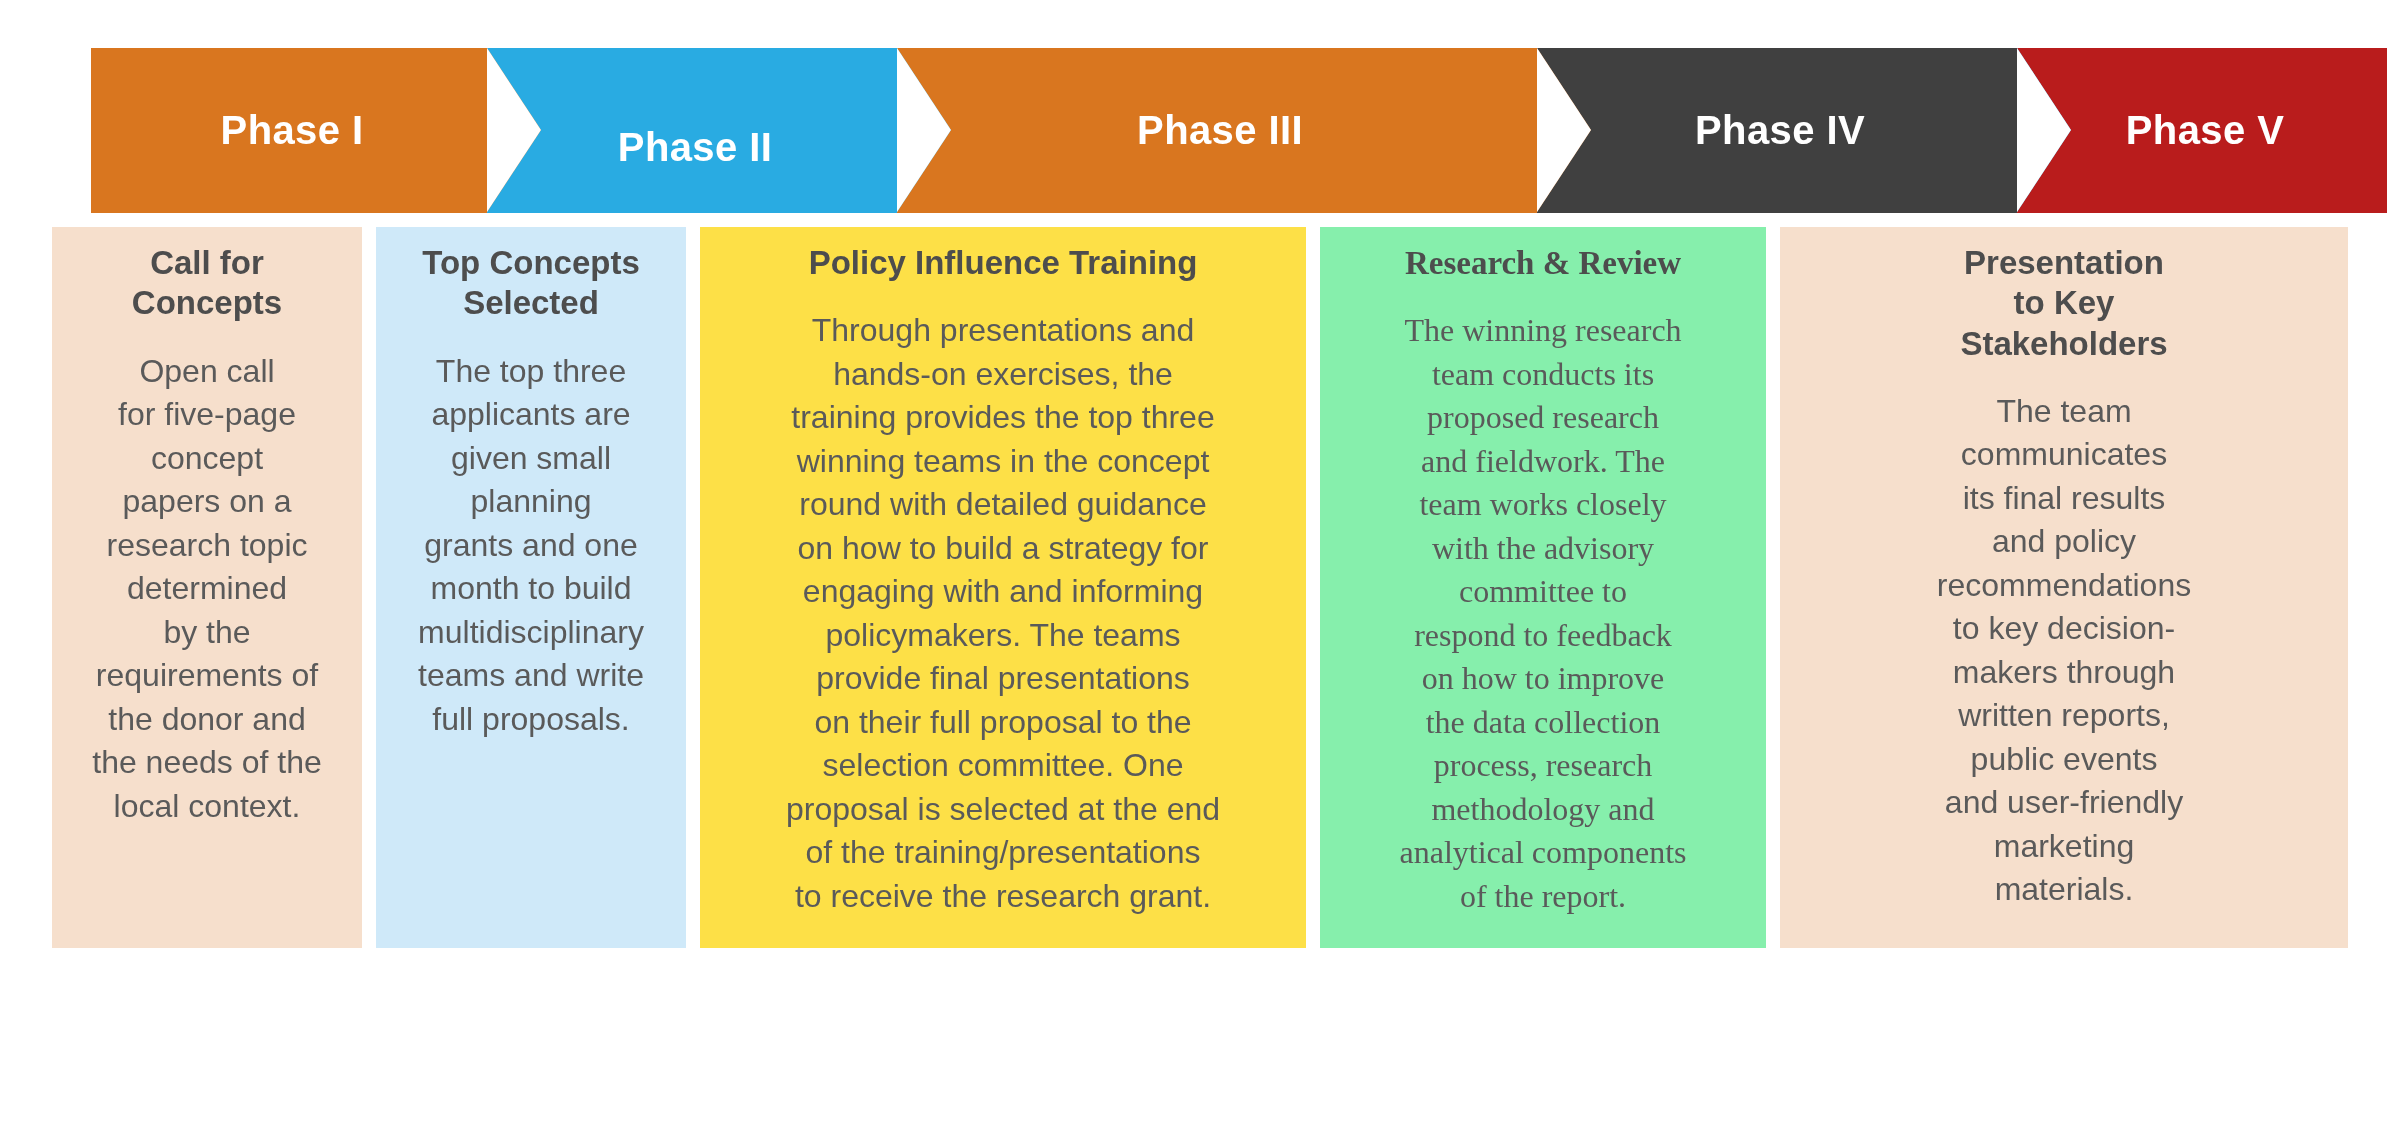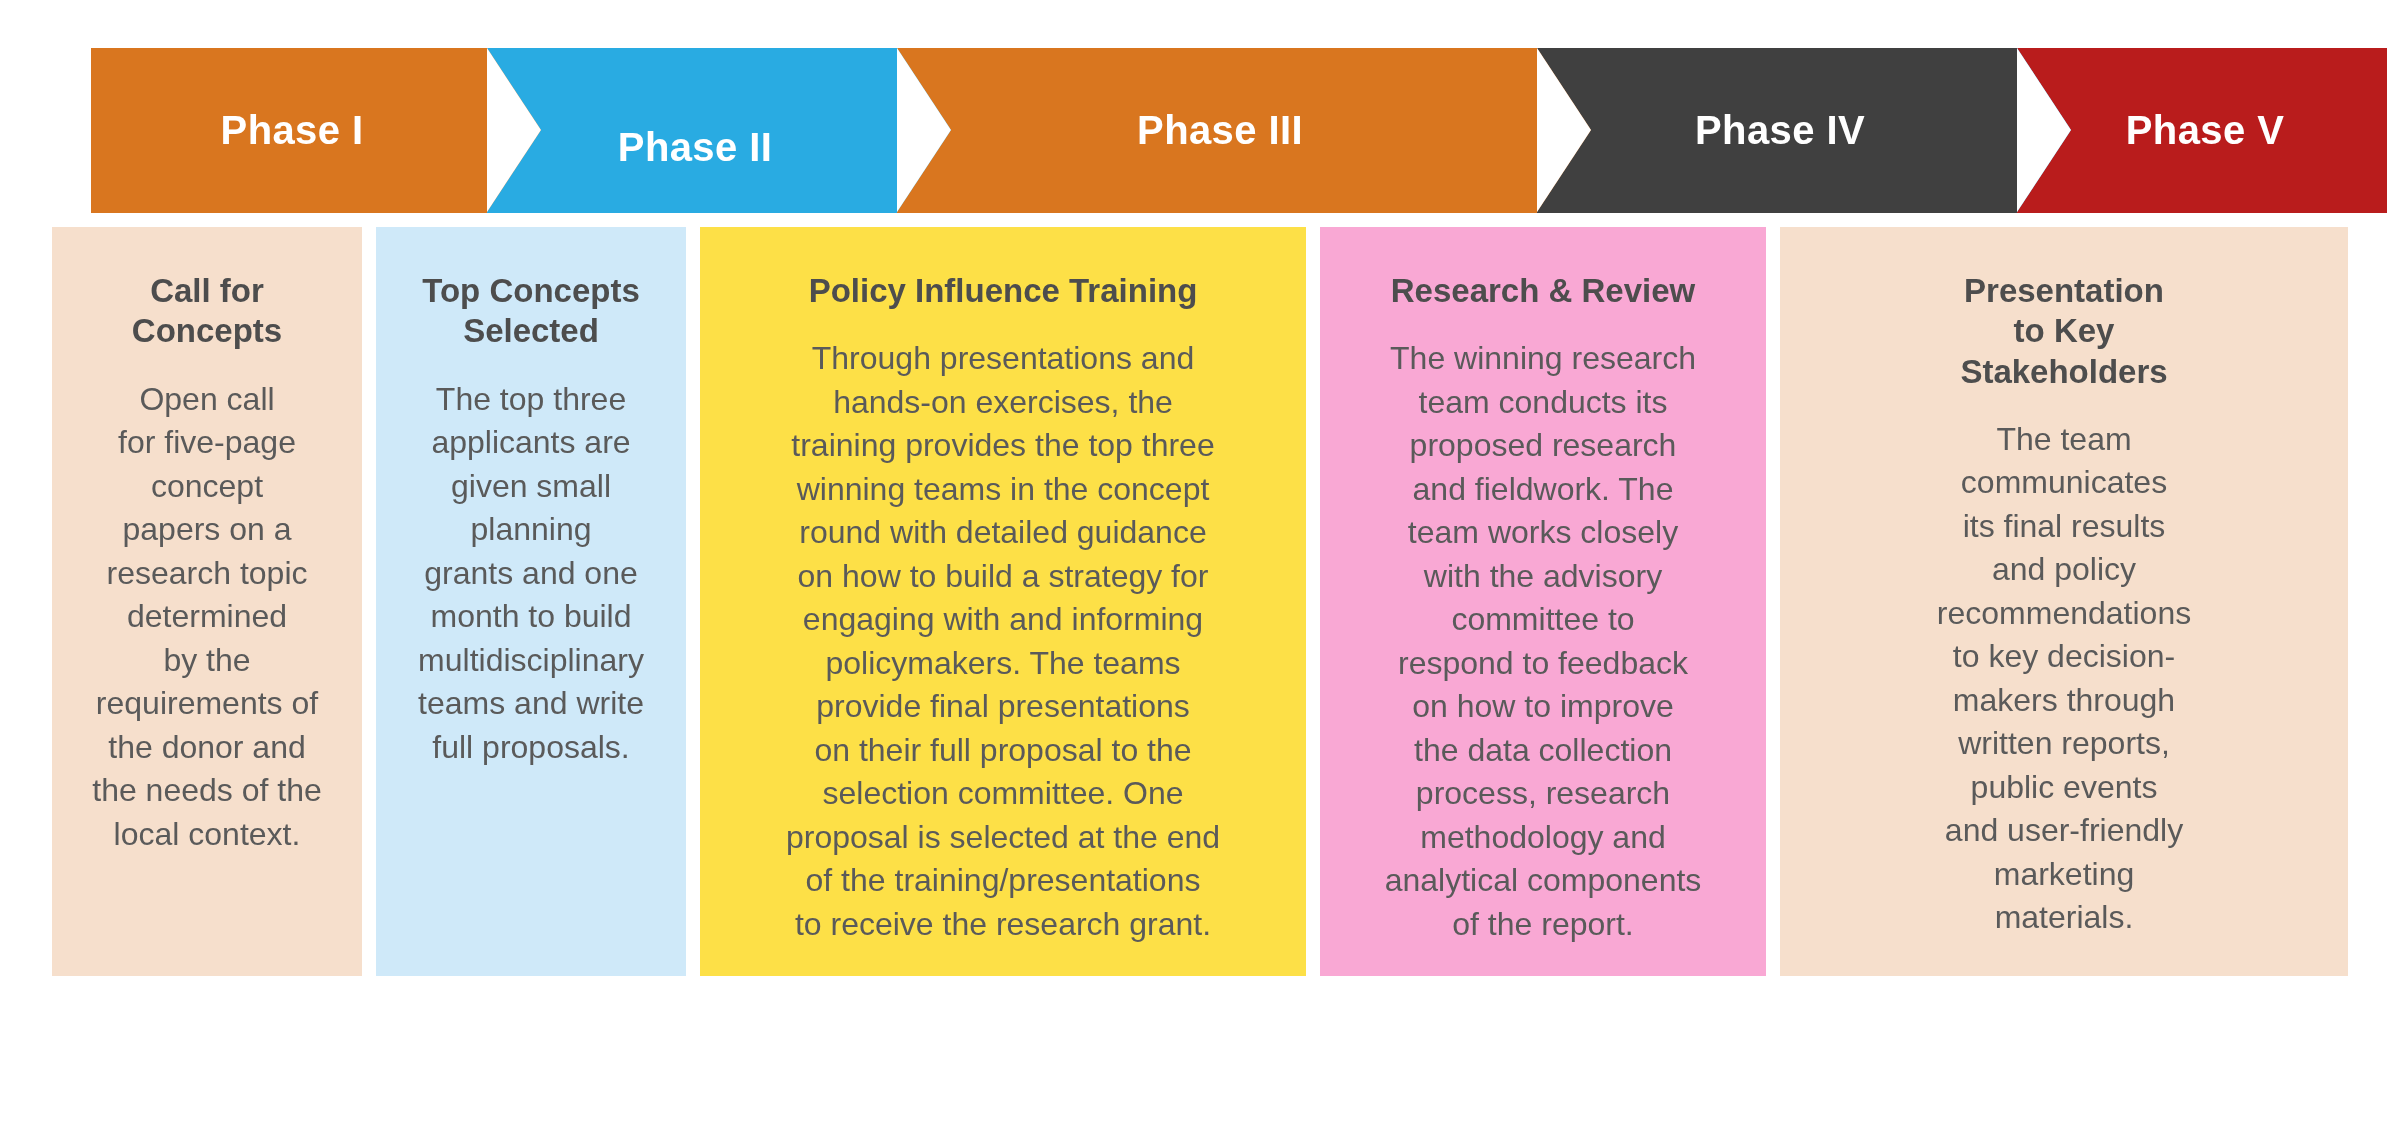--- a/index.html
+++ b/index.html
@@ -79,21 +79,21 @@
   .body-row {
     display: flex;
     align-items: stretch;
     width: 100%;
     margin-top: 14px;
     gap: 14px;
   }
 
   .panel {
     box-sizing: border-box;
-    padding: 44px 22px 30px 22px;
+    padding: 16px 22px 30px 22px;
     text-align: center;
     color: #4a4a4a;
   }
   .panel .panel-title {
     font-size: 33px;
     font-weight: bold;
     line-height: 1.22;
     color: #4d4d4d;
     margin-bottom: 26px;
     white-space: pre-line;
@@ -184,21 +184,21 @@
 engaging with and informing
 policymakers. The teams
 provide final presentations
 on their full proposal to the
 selection committee. One
 proposal is selected at the end
 of the training/presentations
 to receive the research grant.</div>
     </div>
 
-    <div class="panel col-4" style="background:#f9a8d4;">
+    <div class="panel col-4" style="background:#86efac;font-family:Liberation Serif, serif;">
       <div class="panel-title">Research &amp; Review</div>
       <div class="panel-text">The winning research
 team conducts its
 proposed research
 and fieldwork. The
 team works closely
 with the advisory
 committee to
 respond to feedback
 on how to improve

